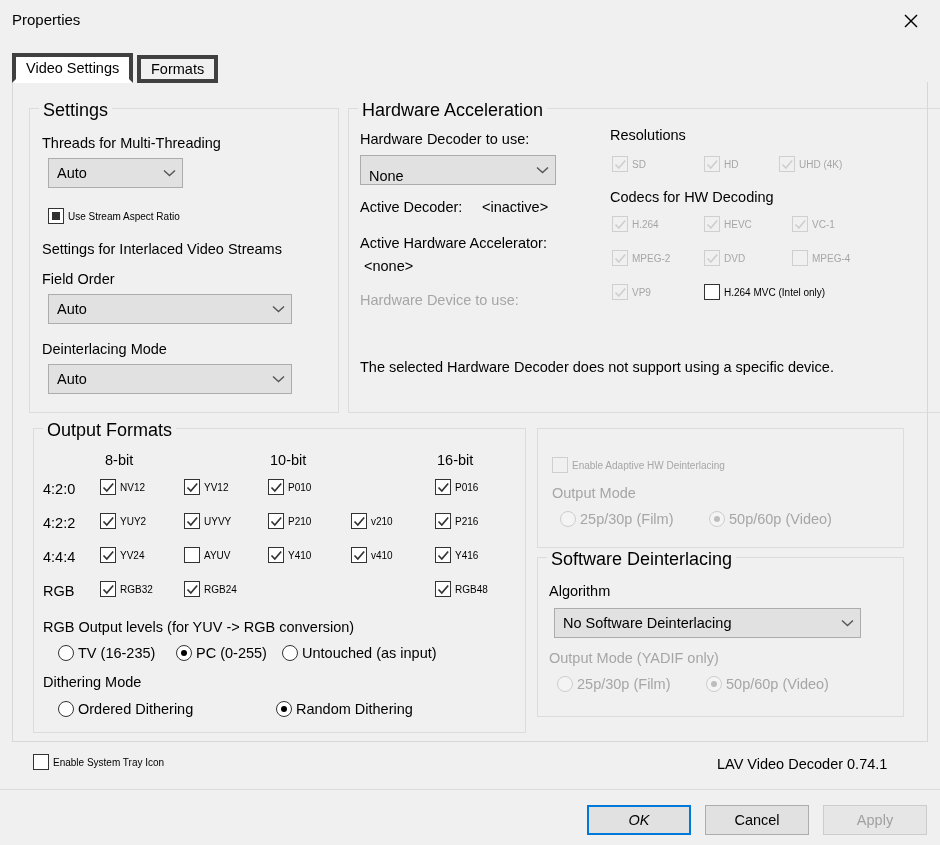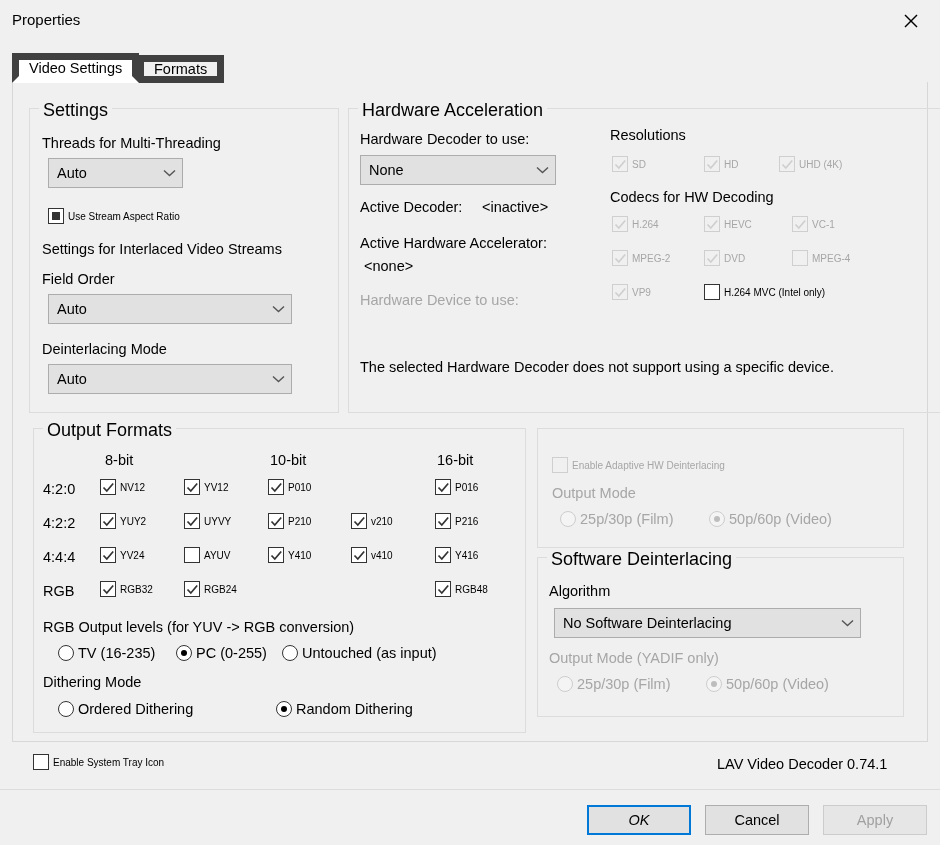--- a/index.html
+++ b/index.html
@@ -34,21 +34,21 @@
 
   
   .tabstrip {
     position: absolute; left: 12px; top: 55px; width: 916px; height: 28px;
   }
   .tab {
     position: absolute; top: 0; height: 28px;
     display: flex; align-items: center; justify-content: center;
     padding: 0 10px;
     font-size: 14.5px;
-    border: 7px solid #404040;
+    border: 4px solid #404040;
     background: #f0f0f0;
     cursor: default;
   }
   .tab.active {
     background: #ffffff;
     border-bottom-color: #ffffff;
     z-index: 3;
     top: -2px; height: 30px;
   }
   
@@ -239,21 +239,21 @@
           </svg>
       </div>
     </div>
   </div>
 
   <div class="group" style="left:348px; top:108px; width:616px; height:305px;">
     <div class="legend">Hardware Acceleration</div>
 
     <div class="lbl" style="left:11px; top:22px;">Hardware Decoder to use:</div>
 
-    <div class="combo" style="left:11px; top:46px; width:196px;">
+    <div class="combo" style="left:11px; top:46px; width:196px;align-items:flex-end;">
       <div class="val">None</div>
       <div class="arrow">
         <svg width="13" height="8" viewBox="0 0 13 8">
             <polyline points="1,1.5 6.5,6.5 12,1.5" fill="none" stroke="#555" stroke-width="1.4"></polyline>
           </svg>
       </div>
     </div>
 
     <div class="lbl" style="left:11px; top:90px;">Active Decoder:</div>
     <div class="lbl" style="left:133px; top:90px;">&lt;inactive&gt;</div>

